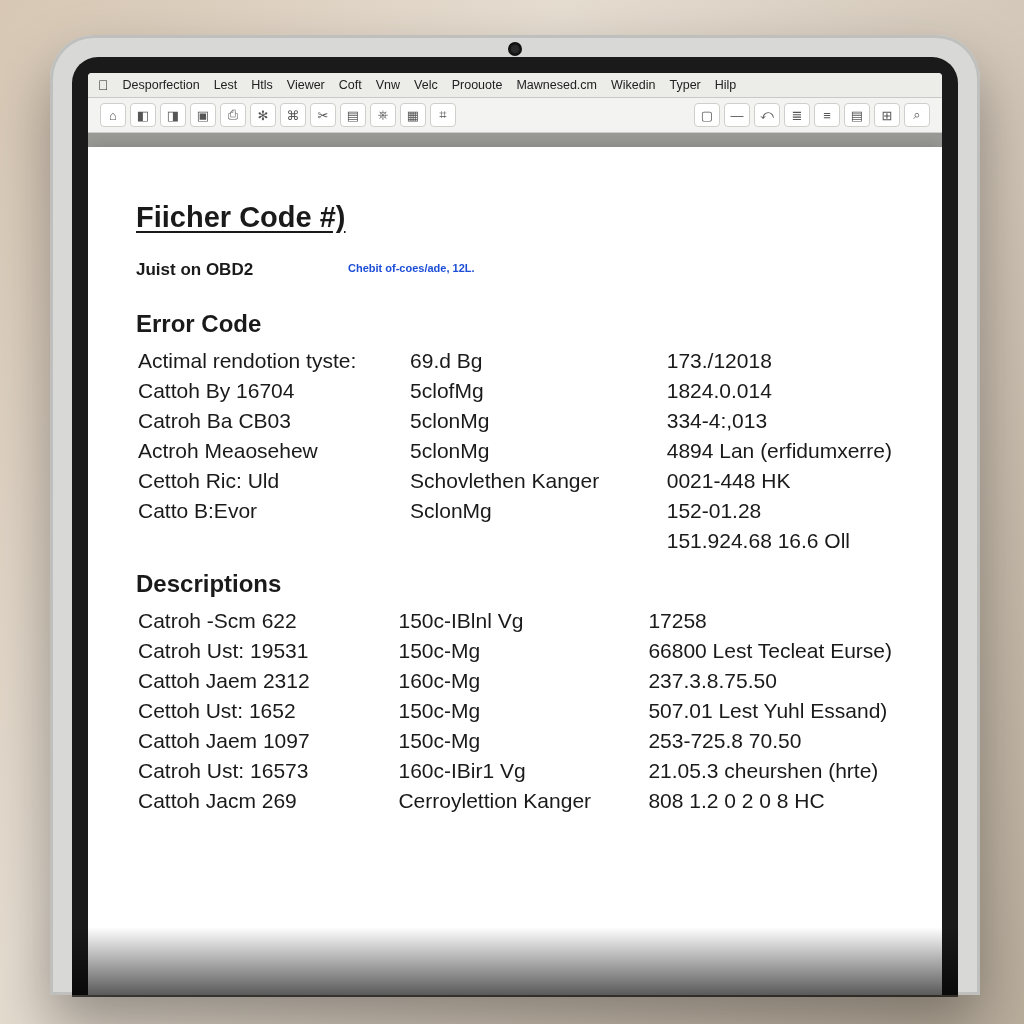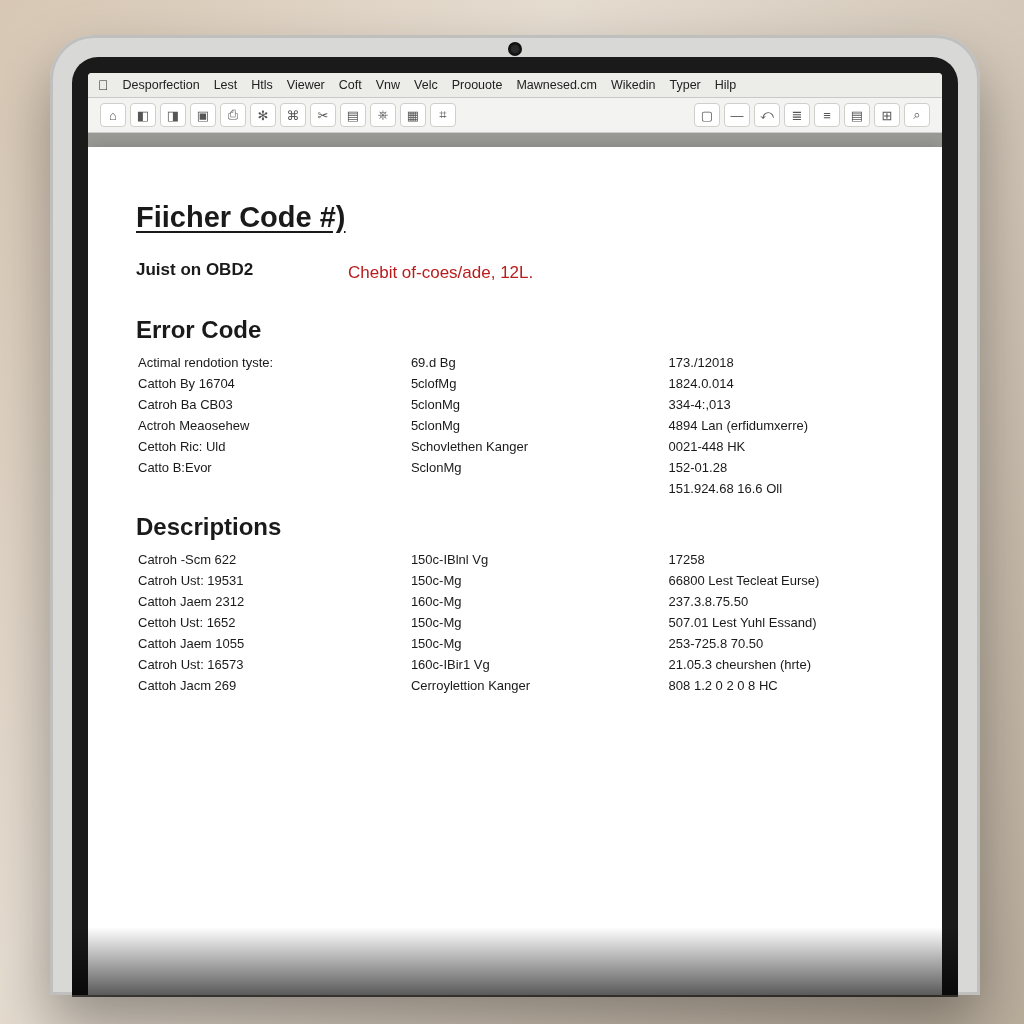--- a/index.html
+++ b/index.html
@@ -37,24 +37,24 @@
   .spacer{flex:1;}
   
   .docwrap{flex:1;background:#9a9a96;display:flex;justify-content:center;padding-top:14px;}
   .page{width:790px;background:#fff;box-shadow:0 4px 20px rgba(0,0,0,.25);
     padding:54px 48px 80px 48px;color:#1a1a1a;}
   .title{font-weight:800;font-size:29px;text-align:left;
     text-decoration:underline;text-underline-offset:4px;margin:0 0 26px 0;}
   .meta{display:grid;grid-template-columns:190px 1fr;column-gap:22px;row-gap:4px;
     margin-bottom:30px;}
   .meta .label{font-weight:700;font-size:17px;}
-  .meta .redlines{color:#b91c1c;font-size:17px;font-weight:400;line-height:1.5;}
+  .meta .redlines{color:#1d4ed8;font-size:11px;font-weight:700;line-height:1.5;}
   .section-head{font-weight:800;font-size:24px;
     text-underline-offset:3px;margin:14px 0 8px 0;}
-  table.codes{width:100%;border-collapse:collapse;font-size:13px;}
+  table.codes{width:100%;border-collapse:collapse;font-size:21px;}
   table.codes td{padding:3px 2px;vertical-align:top;white-space:nowrap;}
   table.codes td:nth-child(1){width:36%;}
   table.codes td:nth-child(2){width:34%;}
   table.codes td:nth-child(3){width:30%;}
   
   .kbshadow{position:absolute;left:0;right:0;bottom:-2px;height:70px;
     background:linear-gradient(#0000,#000a);}
 </style>
 </head>
 <body>
@@ -178,21 +178,21 @@
                   <td>Cattoh Jaem 2312</td>
                   <td>160c-Mg</td>
                   <td>237.3.8.75.50</td>
                 </tr>
                 <tr>
                   <td>Cettoh Ust: 1652</td>
                   <td>150c-Mg</td>
                   <td>507.01 Lest Yuhl Essand)</td>
                 </tr>
                 <tr>
-                  <td>Cattoh Jaem 1055</td>
+                  <td>Cattoh Jaem 1097</td>
                   <td>150c-Mg</td>
                   <td>253-725.8 70.50</td>
                 </tr>
                 <tr>
                   <td>Catroh Ust: 16573</td>
                   <td>160c-IBir1 Vg</td>
                   <td>21.05.3 cheurshen (hrte)</td>
                 </tr>
                 <tr>
                   <td>Cattoh Jacm 269</td>

